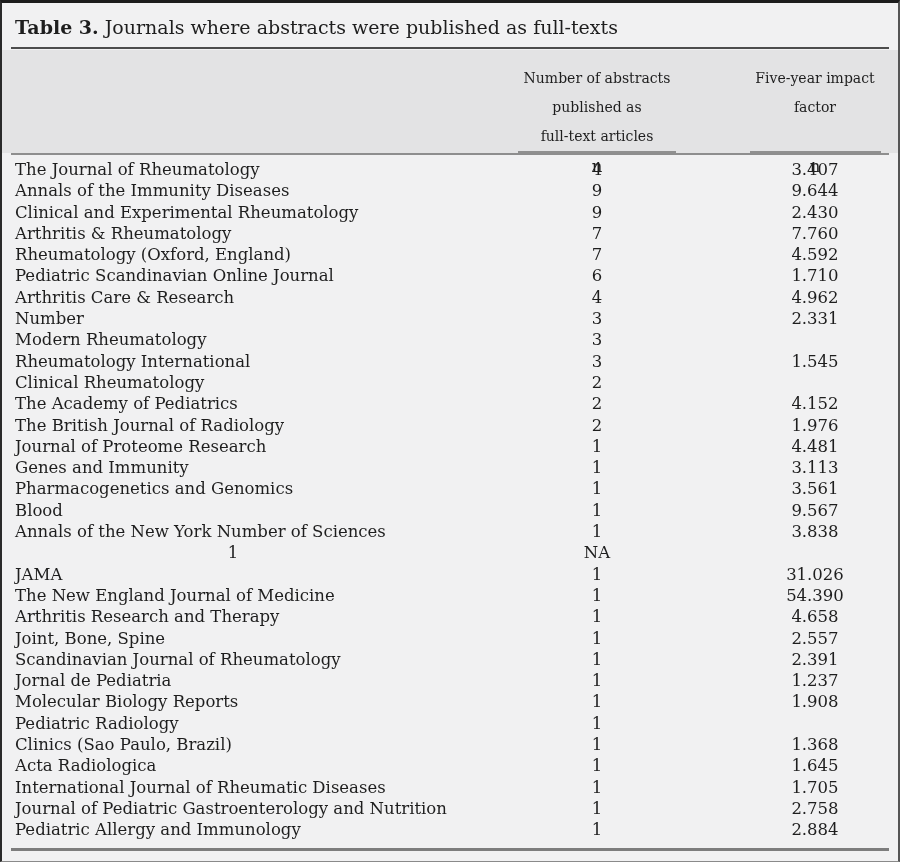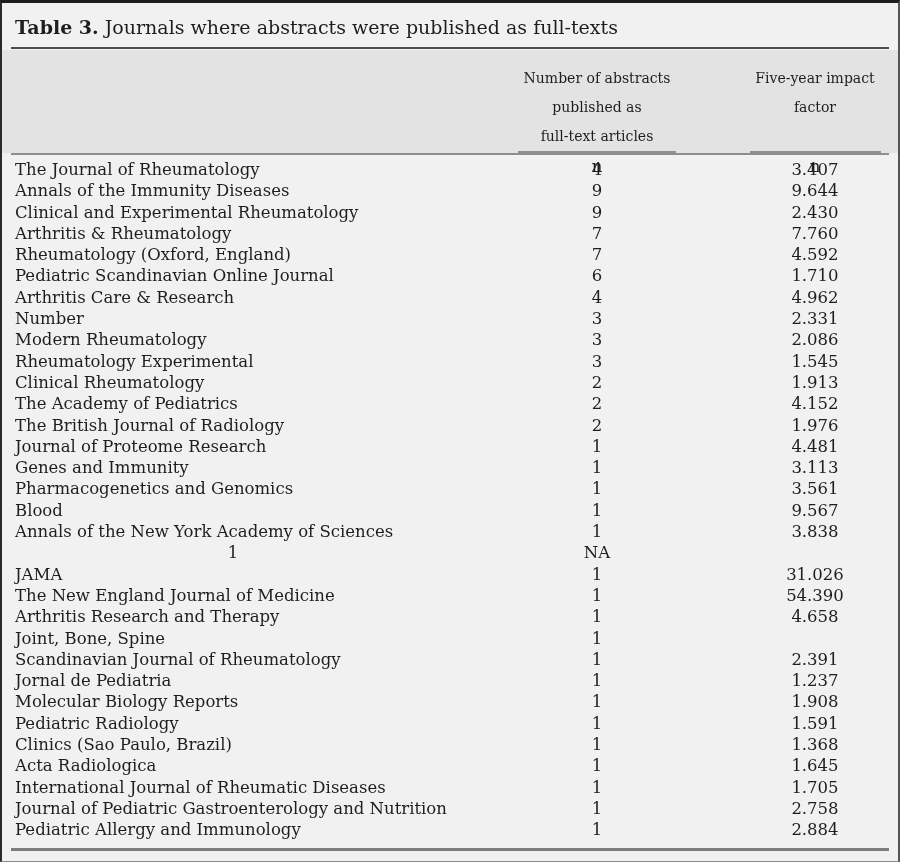--- a/index.html
+++ b/index.html
@@ -183,33 +183,31 @@
 
   <div class="grid row">
     <div class="cell journal">Number</div>
     <div class="cell num">3</div>
     <div class="cell num">2.331</div>
   </div>
 
   <div class="grid row">
     <div class="cell journal">Modern Rheumatology</div>
     <div class="cell num">3</div>
-    <div class="cell num">2.086</div>
-  </div>
-
-  <div class="grid row">
-    <div class="cell journal">Rheumatology Experimental</div>
+  </div>
+
+  <div class="grid row">
+    <div class="cell journal">Rheumatology International</div>
     <div class="cell num">3</div>
     <div class="cell num">1.545</div>
   </div>
 
   <div class="grid row">
     <div class="cell journal">Clinical Rheumatology</div>
     <div class="cell num">2</div>
-    <div class="cell num">1.913</div>
   </div>
 
   <div class="grid row">
     <div class="cell journal">The Academy of Pediatrics</div>
     <div class="cell num">2</div>
     <div class="cell num">4.152</div>
   </div>
 
   <div class="grid row">
     <div class="cell journal">The British Journal of Radiology</div>
@@ -235,21 +233,21 @@
     <div class="cell num">3.561</div>
   </div>
 
   <div class="grid row">
     <div class="cell journal">Blood</div>
     <div class="cell num">1</div>
     <div class="cell num">9.567</div>
   </div>
 
   <div class="grid row">
-    <div class="cell journal">Annals of the New York Academy of Sciences</div>
+    <div class="cell journal">Annals of the New York Number of Sciences</div>
     <div class="cell num">1</div>
     <div class="cell num">3.838</div>
   </div>
 
   <div class="grid row">
     <div class="cell num">1</div>
     <div class="cell num">NA</div>
   </div>
 
   <div class="grid row">
@@ -266,20 +264,21 @@
 
   <div class="grid row">
     <div class="cell journal">Arthritis Research and Therapy</div>
     <div class="cell num">1</div>
     <div class="cell num">4.658</div>
   </div>
 
   <div class="grid row">
     <div class="cell journal">Joint, Bone, Spine</div>
     <div class="cell num">1</div>
+    <div class="cell num">2.557</div>
   </div>
 
   <div class="grid row">
     <div class="cell journal">Scandinavian Journal of Rheumatology</div>
     <div class="cell num">1</div>
     <div class="cell num">2.391</div>
   </div>
 
   <div class="grid row">
     <div class="cell journal">Jornal de Pediatria</div>
@@ -289,21 +288,20 @@
 
   <div class="grid row">
     <div class="cell journal">Molecular Biology Reports</div>
     <div class="cell num">1</div>
     <div class="cell num">1.908</div>
   </div>
 
   <div class="grid row">
     <div class="cell journal">Pediatric Radiology</div>
     <div class="cell num">1</div>
-    <div class="cell num">1.591</div>
   </div>
 
   <div class="grid row">
     <div class="cell journal">Clinics (Sao Paulo, Brazil)</div>
     <div class="cell num">1</div>
     <div class="cell num">1.368</div>
   </div>
 
   <div class="grid row">
     <div class="cell journal">Acta Radiologica</div>

